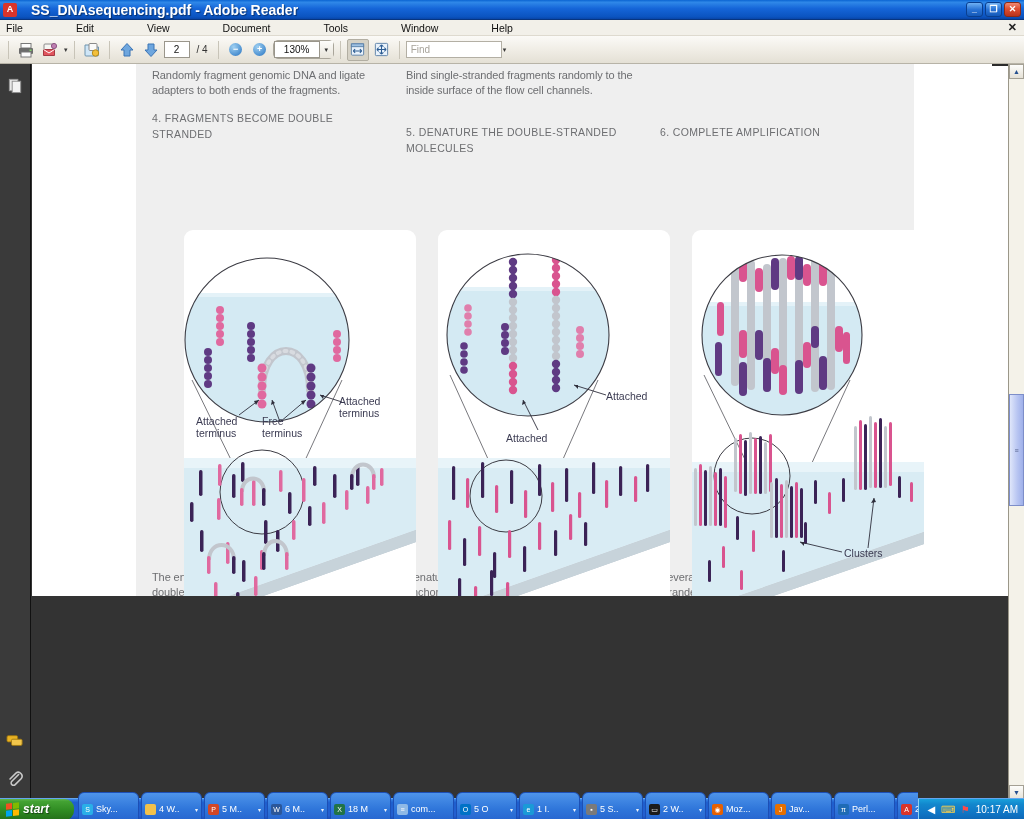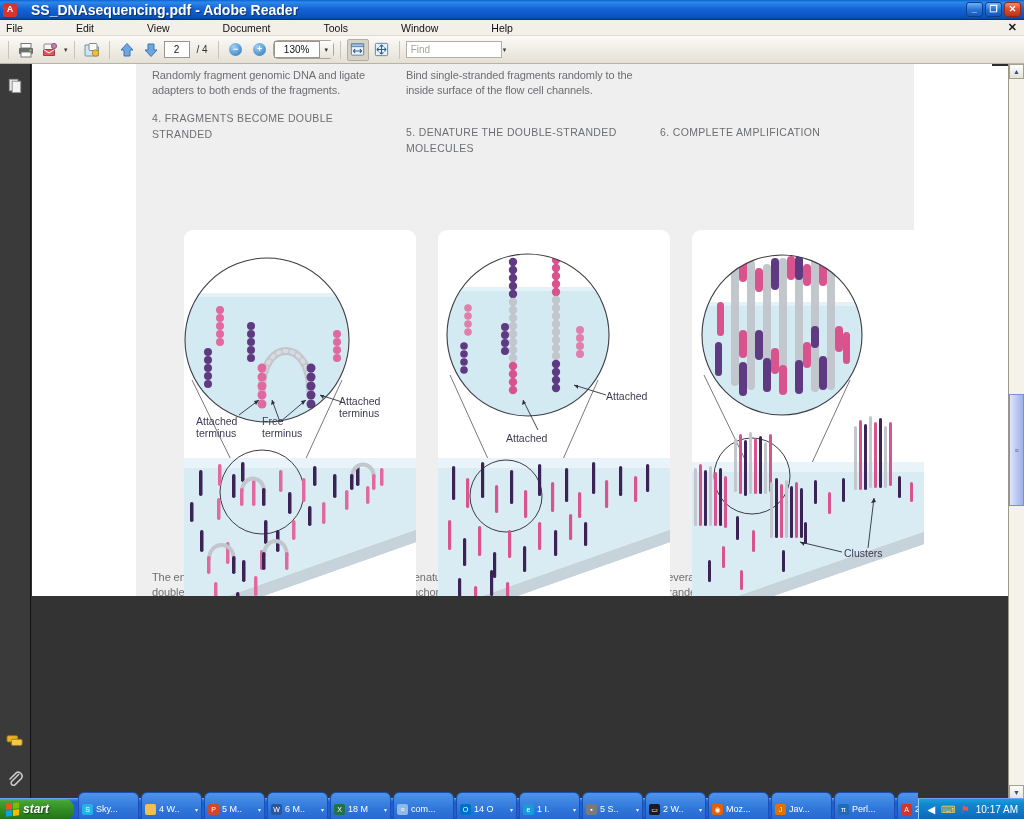--- a/index.html
+++ b/index.html
@@ -881,21 +881,21 @@
         <span class="ti-ico" style="background:#217346">X</span>
         <span class="ti-lbl">18 M</span>
         <span class="ti-caret">▾</span>
       </div>
       <div class="taskitem">
         <span class="ti-ico" style="background:#8fb9e6">≡</span>
         <span class="ti-lbl">com...</span>
       </div>
       <div class="taskitem">
         <span class="ti-ico" style="background:#0072c6">O</span>
-        <span class="ti-lbl">14 O</span>
+        <span class="ti-lbl">5 O</span>
         <span class="ti-caret">▾</span>
       </div>
       <div class="taskitem">
         <span class="ti-ico" style="background:#1a9ad7">e</span>
         <span class="ti-lbl">1 I.</span>
         <span class="ti-caret">▾</span>
       </div>
       <div class="taskitem">
         <span class="ti-ico" style="background:#7a7a7a">▪</span>
         <span class="ti-lbl">5 S..</span>

